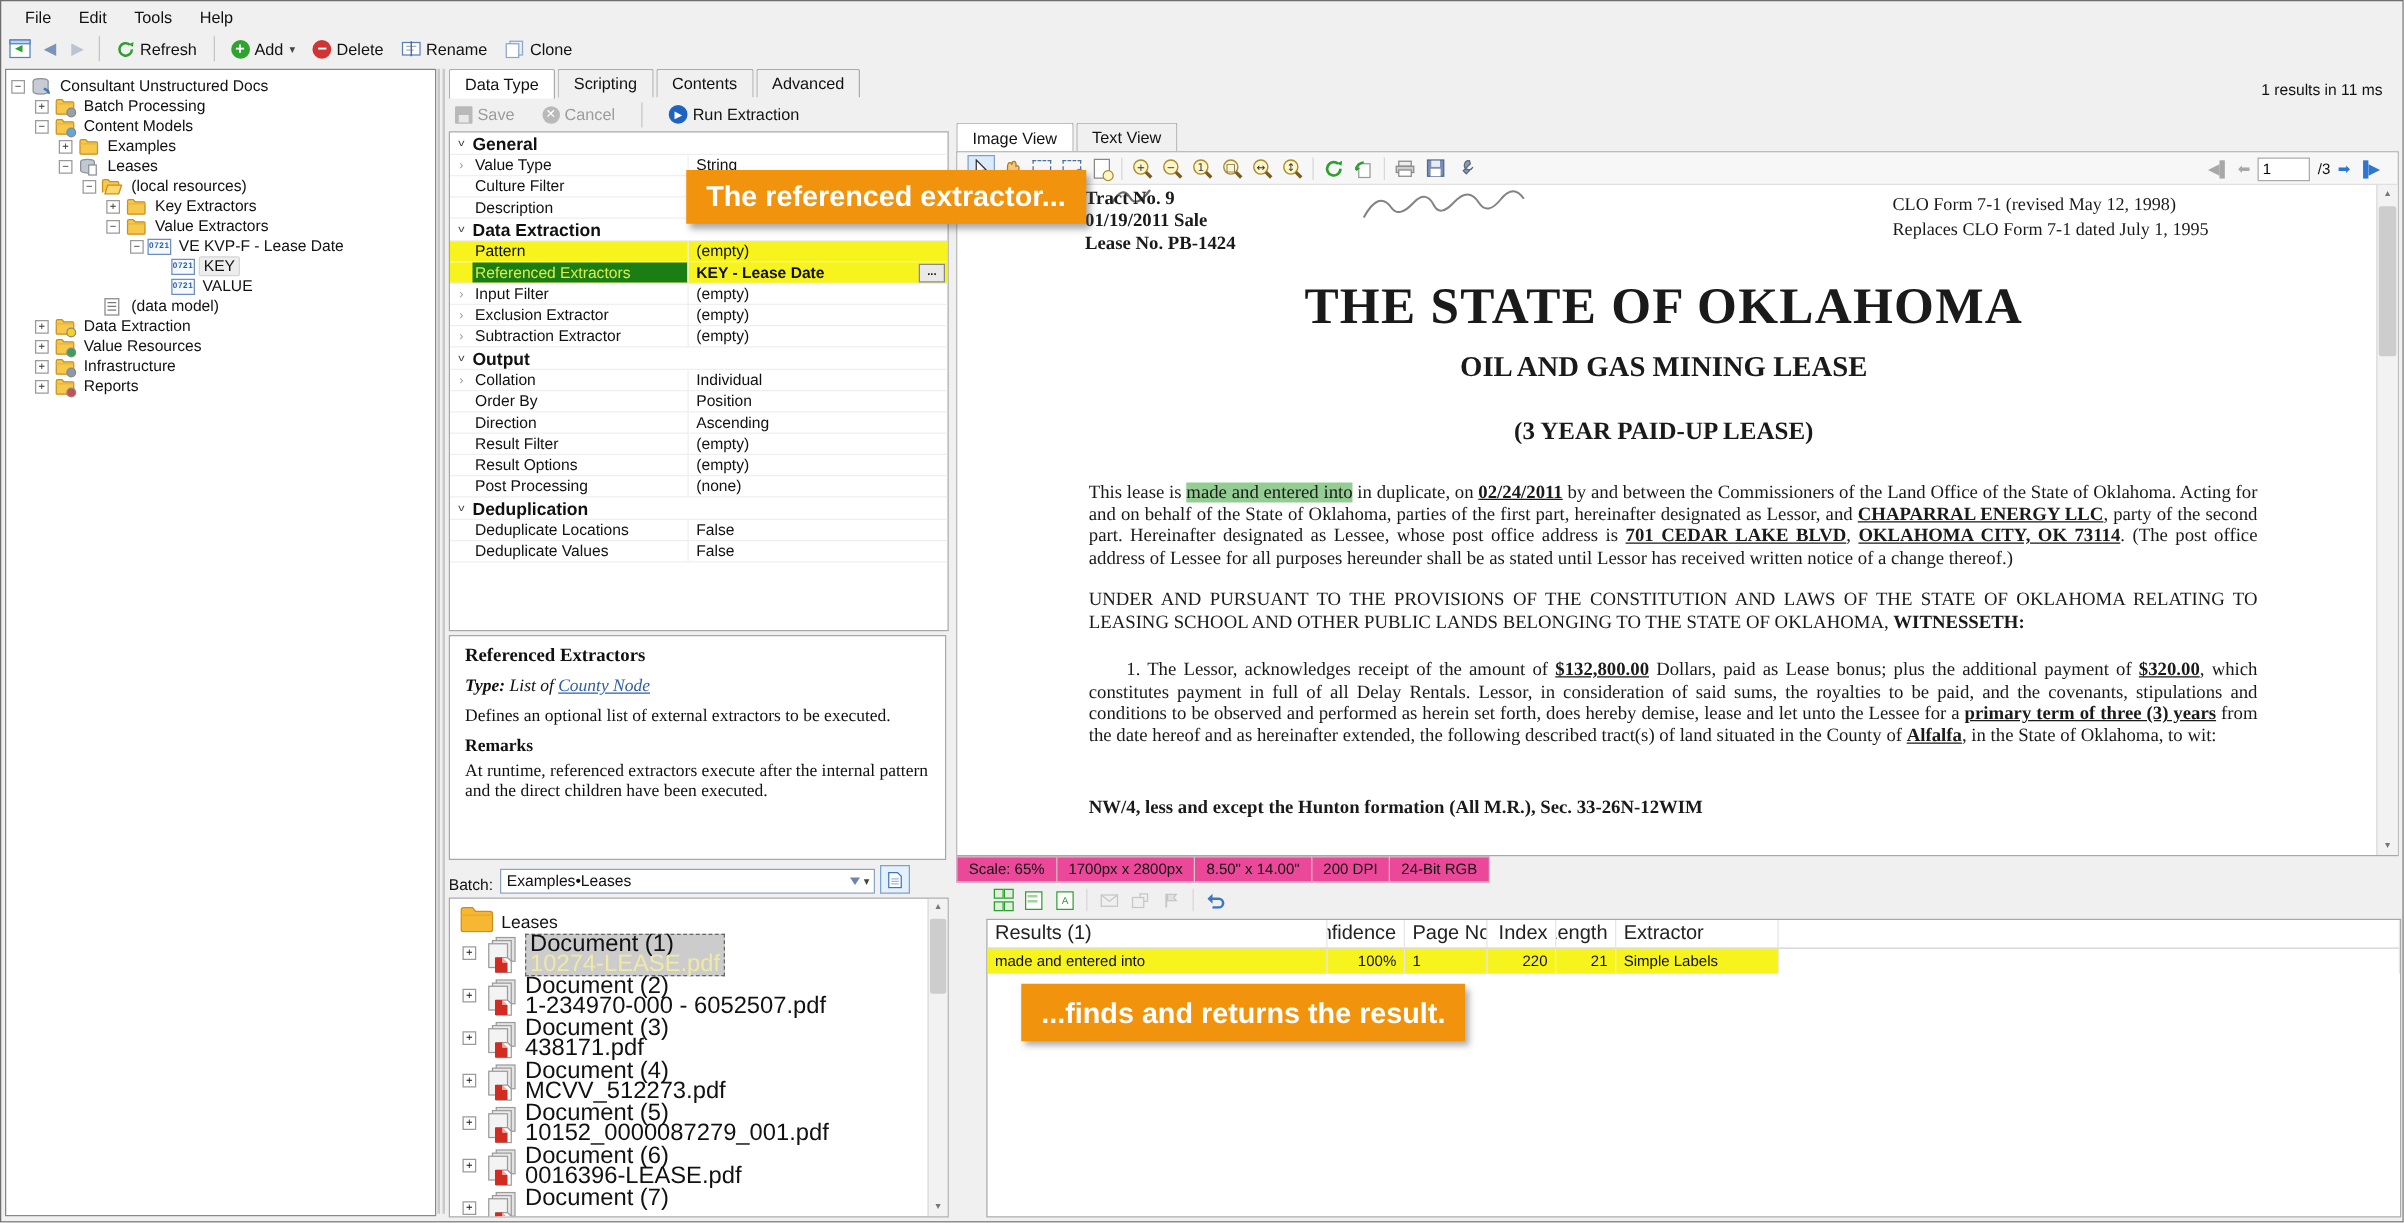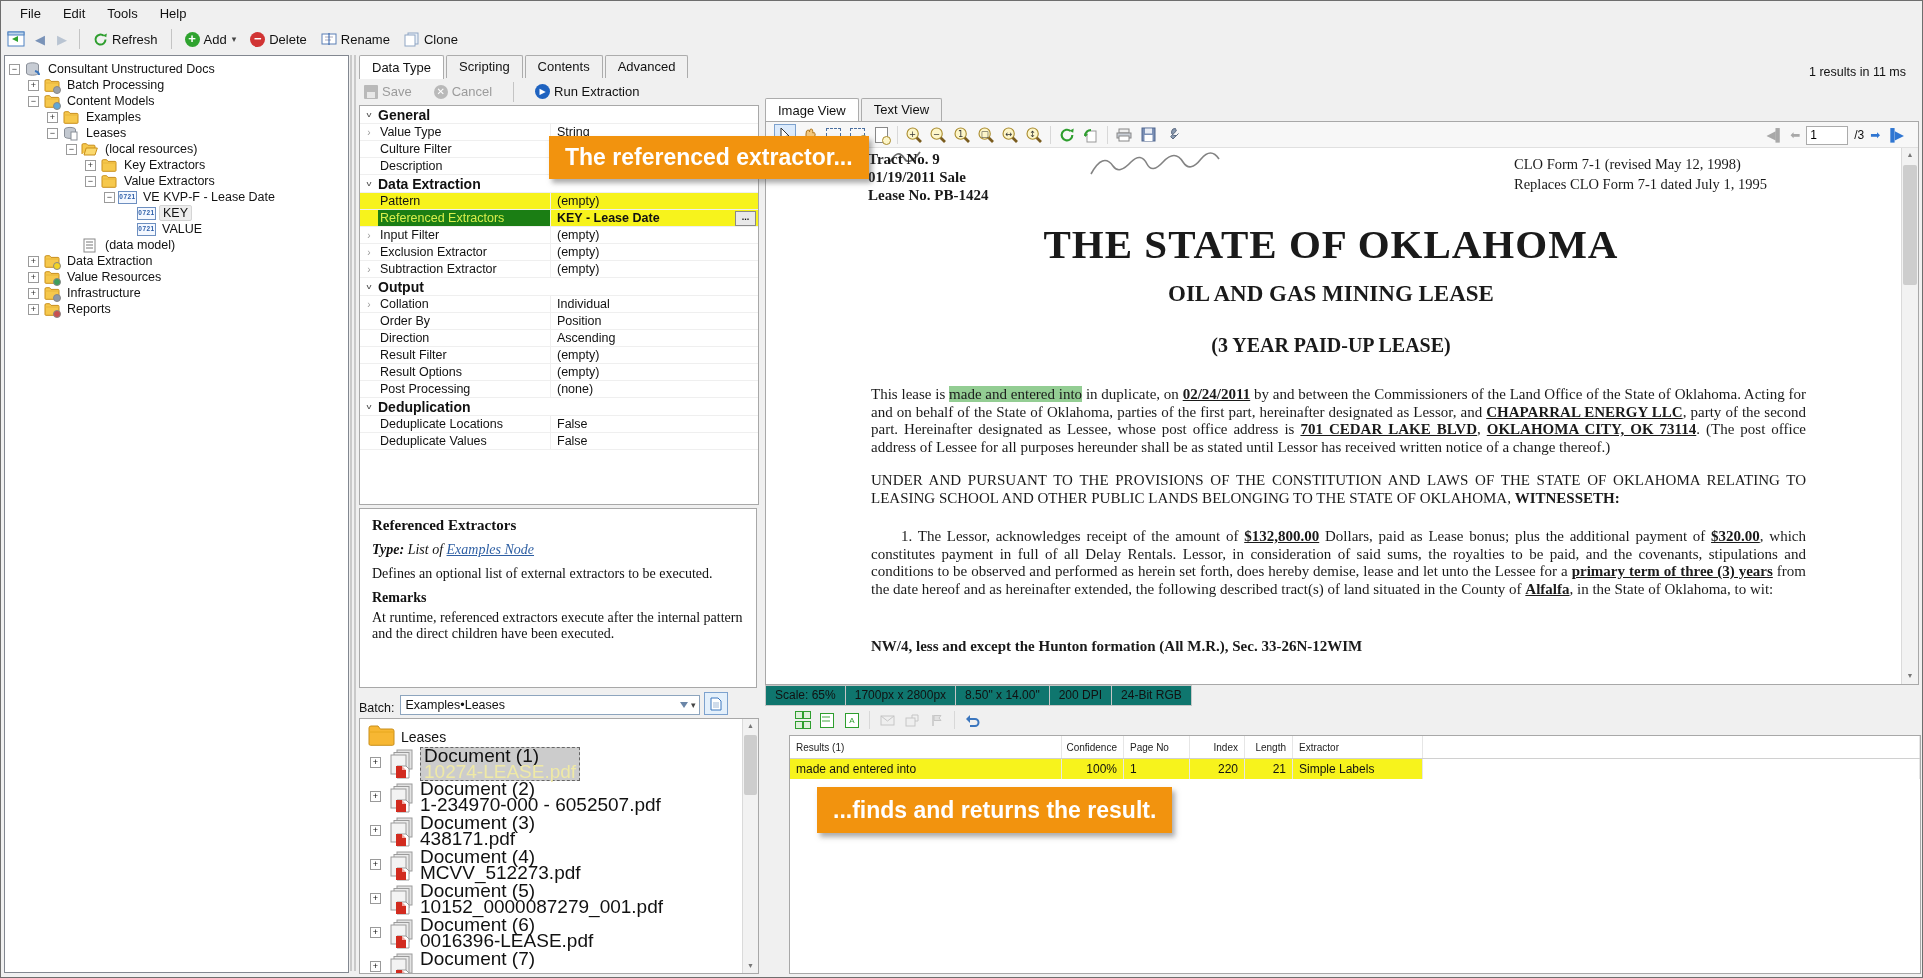--- a/index.html
+++ b/index.html
@@ -95,27 +95,27 @@
   .doc-title{position:absolute;left:90px;top:72px;width:950px;text-align:center;font-weight:bold;font-size:41px;letter-spacing:1px;}
   .doc-sub{position:absolute;left:90px;top:133px;width:950px;text-align:center;font-weight:bold;font-size:23px;}
   .doc-sub2{position:absolute;left:90px;top:186px;width:950px;text-align:center;font-weight:bold;font-size:20px;}
   .doc-para{position:absolute;left:105px;width:935px;font-size:15px;line-height:17.5px;text-align:justify;}
   .doc-para b{font-weight:bold;} .doc-para .u{text-decoration:underline;}
   .doc-hl{background:#93CD93;}
   .v-scroll{position:absolute;right:0;top:0;bottom:0;width:16px;background:#F2F2F2;border-left:1px solid #DADADA;}
   .v-scroll .sb-arrow{height:15px;text-align:center;font-size:7px;color:#777;line-height:15px;}
   .v-scroll .sb-thumb{position:absolute;top:17px;left:1px;right:1px;height:120px;background:#CDCDCD;border-radius:2px;}
   .statusbar{left:764px;top:684px;height:21px;display:flex;font-size:12px;align-items:stretch;}
-  .status-seg{border:1px solid #C6C6C6;border-left:none;padding:0 9px;line-height:19px;background:#0f766e;white-space:nowrap;}
+  .status-seg{border:1px solid #C6C6C6;border-left:none;padding:0 9px;line-height:19px;background:#ec4899;white-space:nowrap;}
   .status-seg:first-child{border-left:1px solid #C6C6C6;}
   .btoolbar{left:790px;top:708px;height:22px;display:flex;align-items:center;gap:3px;}
   .btoolbar .vt-ic.disabled{opacity:.4;}
   
   .resultsgrid{left:788px;top:734px;width:1130px;height:237px;background:#fff;border:1px solid #A8A8A8;overflow:hidden;}
-  .rg-header{display:flex;height:22px;border-bottom:1px solid #D0D0D0;align-items:center;font-size:10px;color:#222;}
+  .rg-header{display:flex;height:22px;border-bottom:1px solid #D0D0D0;align-items:center;font-size:16px;color:#222;}
   .rg-row{display:flex;height:20px;align-items:center;font-size:12px;}
   .rg-cell{padding:0 6px;white-space:nowrap;overflow:hidden;box-sizing:border-box;border-right:1px solid #E6E6E6;height:100%;display:flex;align-items:center;}
   .rg-cell.r{justify-content:flex-end;}
   .rg-row .rg-cell.yellow{background:#F7F31C;}
   
   .callout{background:#F2930E;color:#fff;font-weight:bold;font-size:23px;display:flex;align-items:center;padding:0 16px;
            box-shadow:3px 4px 5px rgba(90,90,90,.5);z-index:50;white-space:nowrap;}
   .squiggle{position:absolute;}
 </style>
 </head>
@@ -493,21 +493,21 @@
         <span class="plabel">Deduplicate Values</span>
         <span class="pvalue">
           <span>False</span>
         </span>
       </div>
     </div>
 
   <div class="abs helpbox">
     <div class="h-title">Referenced Extractors</div>
     <div class="h-type">
-      <b>Type:</b><span> List of </span><a href="#">Examples Node</a>
+      <b>Type:</b><span> List of </span><a href="#">County Node</a>
     </div>
     <div>Defines an optional list of external extractors to be executed.</div>
     <div class="h-remarks">Remarks</div>
     <div>At runtime, referenced extractors execute after the internal pattern and the direct children have been executed.</div>
   </div>
 
   <div class="abs batchrow">
     <span class="batch-label">Batch:</span>
     <span class="batch-combo">
       <span>Examples•Leases</span>

